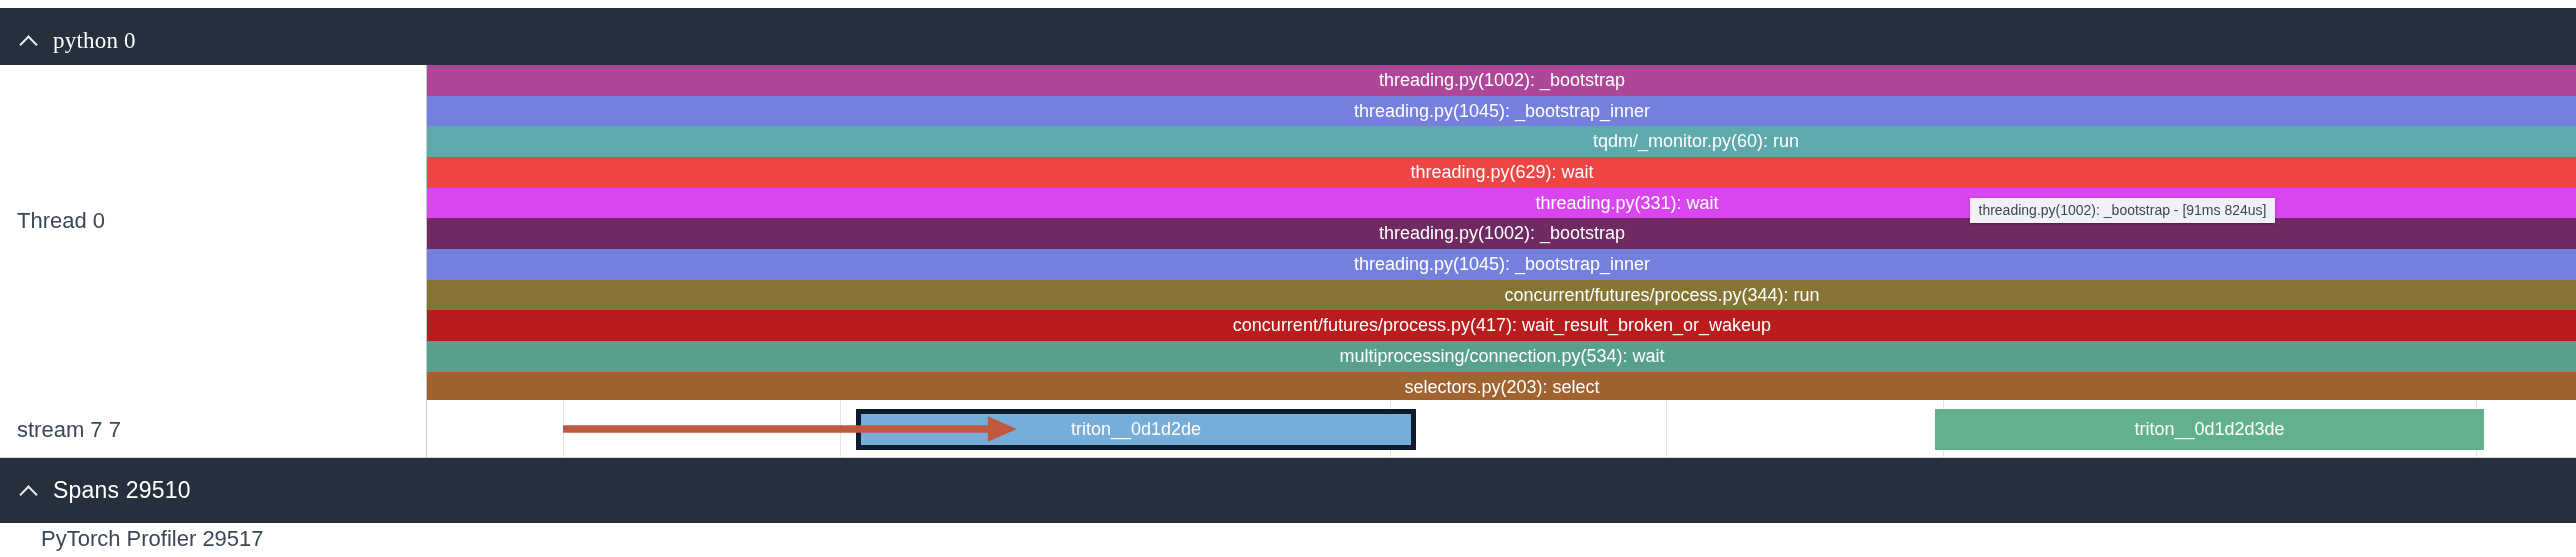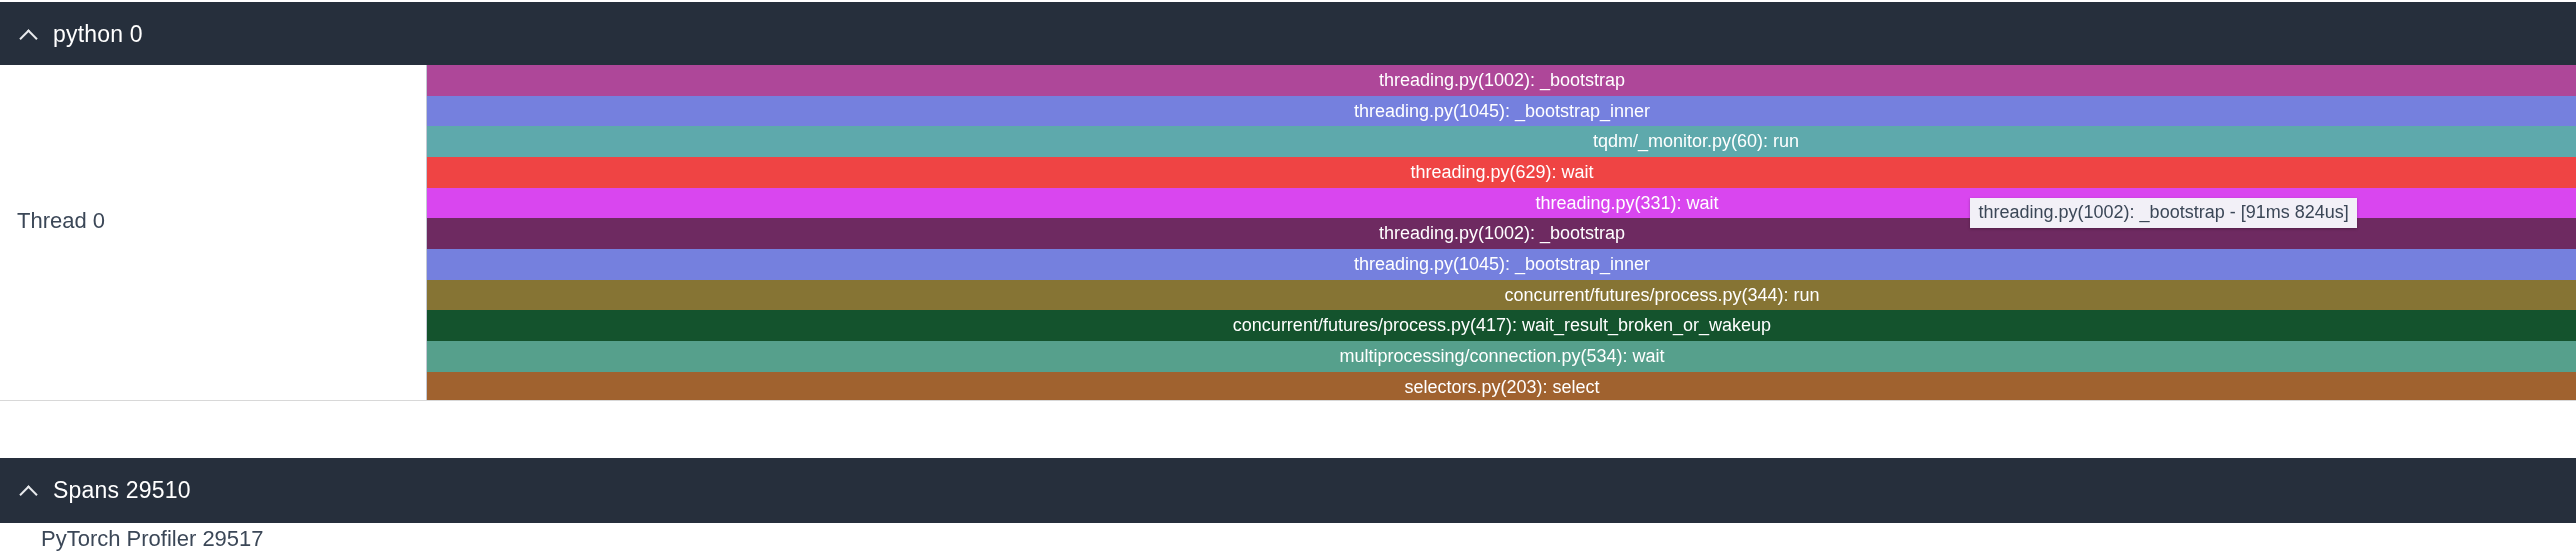--- a/index.html
+++ b/index.html
@@ -47,33 +47,33 @@
   .slice{
     position:absolute;display:flex;align-items:center;justify-content:center;
     color:#fff;font-size:18px;white-space:nowrap;overflow:hidden;
     box-sizing:border-box;
   }
   .slice.sel{border:5.1px solid #0d1b2e;}
 
   
   .tooltip{
     position:absolute;background:#f2f0f7;color:#3b4757;
-    font-size:18px;padding:4.3px 8.5px;white-space:nowrap;
+    font-size:14px;padding:4.3px 8.5px;white-space:nowrap;
     box-shadow:0 0.9px 2.6px rgba(0,0,0,.28);z-index:40;
   }
 
   
   .flow{position:absolute;z-index:30;pointer-events:none;}
 </style>
 </head>
 <body>
 
 <div class="viewer">
 
-  <div class="group-header" style="top:2px;">
+  <div class="group-header" style="top:8px;font-family:Liberation Serif, serif;">
     <span class="chev"></span>
     <span class="group-title">python 0</span>
   </div>
 
   <div class="track" id="thread-track" style="top:65px;height:336px;">
     <div class="track-label" style="top:143px;">Thread 0</div>
     <div class="track-shell">
       <div class="gridlines" id="grid-thread">
           <i style="left: 136px;"></i>
           <i style="left: 413px;"></i>
@@ -84,27 +84,48 @@
         </div>
       <div id="thread-slices">
           <div class="slice" style="left: 0px; right: 0px; width: 2150px; top: 0px; height: 31px; background: rgb(174, 71, 153);">threading.py(1002): _bootstrap</div>
           <div class="slice" style="left: 0px; right: 0px; width: 2150px; top: 31px; height: 31px; background: rgb(117, 128, 222);">threading.py(1045): _bootstrap_inner</div>
           <div class="slice" style="left: 0px; right: 0px; width: 2538px; top: 61px; height: 31px; background: rgb(94, 169, 172);">tqdm/_monitor.py(60): run</div>
           <div class="slice" style="left: 0px; right: 0px; width: 2150px; top: 92px; height: 31px; background: #ef4444;">threading.py(629): wait</div>
           <div class="slice" style="left: 0px; right: 16px; width: 2400px; top: 123px; height: 31px; background: #d946ef;">threading.py(331): wait</div>
           <div class="slice" style="left: 0px; right: 0px; width: 2150px; top: 153px; height: 31px; background: rgb(110, 42, 97);">threading.py(1002): _bootstrap</div>
           <div class="slice" style="left: 0px; right: 0px; width: 2150px; top: 184px; height: 31px; background: rgb(117, 128, 222);">threading.py(1045): _bootstrap_inner</div>
           <div class="slice" style="left: 0px; right: 0px; width: 2470px; top: 215px; height: 31px; background: rgb(134, 116, 52);">concurrent/futures/process.py(344): run</div>
-          <div class="slice" style="left: 0px; right: 0px; width: 2150px; top: 245px; height: 31px; background: #14532d;">concurrent/futures/process.py(417): wait_result_broken_or_wakeup</div>
+          <div class="slice" style="left: 0px; right: 0px; width: 2150px; top: 245px; height: 31px; background: #b91c1c;">concurrent/futures/process.py(417): wait_result_broken_or_wakeup</div>
           <div class="slice" style="left: 0px; right: 0px; width: 2150px; top: 276px; height: 31px; background: rgb(86, 160, 140);">multiprocessing/connection.py(534): wait</div>
           <div class="slice" style="left: 0px; right: 0px; width: 2150px; top: 307px; height: 31px; background: rgb(160, 98, 47);">selectors.py(203): select</div>
         </div>
     </div>
   </div>
 
+  <div class="track" id="stream-track" style="top:400px;height:58px;">
+    <div class="track-label" style="top:17px;">stream 7 7</div>
+    <div class="track-shell">
+      <div class="gridlines" id="grid-stream">
+          <i style="left: 136px;"></i>
+          <i style="left: 413px;"></i>
+          <i style="left: 963px;"></i>
+          <i style="left: 1239px;"></i>
+          <i style="left: 1516px;"></i>
+          <i style="left: 2049px;"></i>
+        </div>
+      <svg class="flow" id="flow-svg" width="464" height="58" viewBox="0 0 545 68" style="left: 136px; top: 0px;">
+        <path id="flow-line" d="M0,34 L501,34" stroke="#c0583f" stroke-width="9" fill="none"></path>
+        <path id="flow-head" d="M499,19 L533,34 L499,49 Z" fill="#c0583f"></path>
+      </svg>
+      <div id="stream-slices">
+          <div class="slice sel" style="left: 429px; width: 560px; top: 8.5px; height: 41px; background: rgb(119, 173, 217);">triton__0d1d2de</div>
+          <div class="slice" style="left: 1508px; width: 549px; top: 8.5px; height: 41px; background: rgb(98, 177, 141);">triton__0d1d2d3de</div>
+        </div>
+    </div>
+  </div>
 
   <div class="group-header" style="top:458px;">
     <span class="chev"></span>
     <span class="group-title">Spans 29510</span>
   </div>
 
   <div class="track" id="span-track" style="top:523px;height:34px;border-bottom:none;margin-left:24px;">
     <div class="track-label" style="top:3.4px;">PyTorch Profiler 29517</div>
   </div>
 

